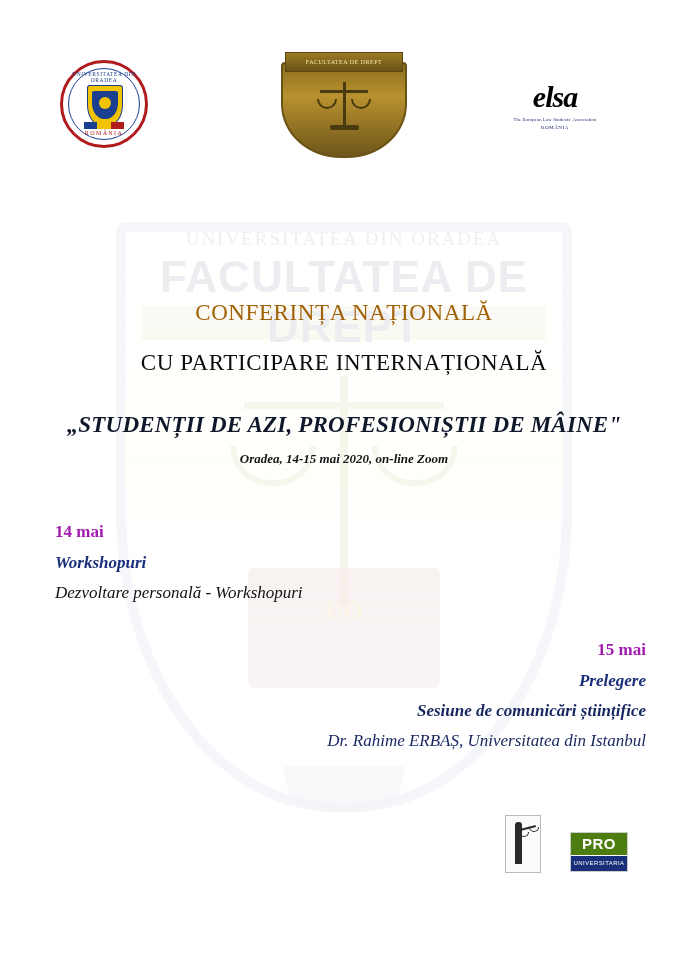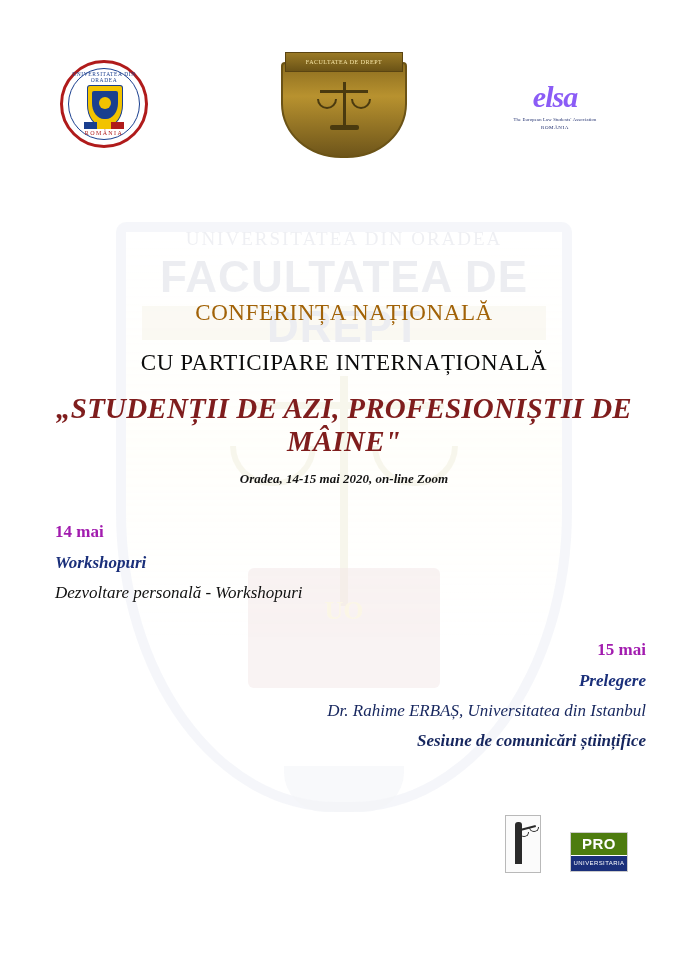--- a/index.html
+++ b/index.html
@@ -173,21 +173,21 @@
     right: 72px;
     top: 30px;
     width: 122px;
     text-align: center;
   }
   .elsa .word {
     font-family: "Liberation Serif", serif;
     font-style: italic;
     font-weight: bold;
     font-size: 30px;
-    color: #8b5cf6;
+    color: #000000;
     letter-spacing: -1px;
     line-height: 1;
   }
   .elsa .sub1 {
     font-size: 4.6px;
     color: #1b2a6b;
     letter-spacing: .2px;
     margin-top: 5px;
   }
   .elsa .sub2 {
@@ -306,26 +306,26 @@
     color: #a16207;
   }
   .title-line2 {
     font-size: 23px;
     letter-spacing: .6px;
     margin-top: 24px;
     font-family: "Liberation Serif", serif;
     color: #0c0c0c;
   }
   .title-quote {
-    font-size: 29px;
+    font-size: 23px;
     font-style: italic;
     font-weight: bold;
-    margin-top: 16px;
+    margin-top: 36px;
     letter-spacing: .2px;
-    color: #7f1d1d;
+    color: #0f172a;
   }
   .title-edition {
     font-size: 12px;
     font-style: italic;
     font-weight: bold;
     margin-top: 14px;
     color: #141414;
   }
   .title-place {
     font-size: 13px;
@@ -513,22 +513,22 @@
 
 <div class="day-left">
   <div class="day-label">14 mai</div>
   <div class="day-sub">Workshopuri</div>
   <div class="day-item">Dezvoltare personală - Workshopuri</div>
 </div>
 
 <div class="day-right">
   <div class="day-label">15 mai</div>
   <div class="day-sub">Prelegere</div>
+  <div class="day-item bold">Sesiune de comunicări științifice</div>
   <div class="day-item dark">Dr. Rahime ERBAȘ, Universitatea din Istanbul</div>
-  <div class="day-item bold">Sesiune de comunicări științifice</div>
 </div>
 
 <div class="bottom-logos">
   <div class="justitia">
     <span class="fig"></span>
     <span class="bar"></span>
     <span class="p1"></span>
     <span class="p2"></span>
   </div>
   <div class="pro-univ">

